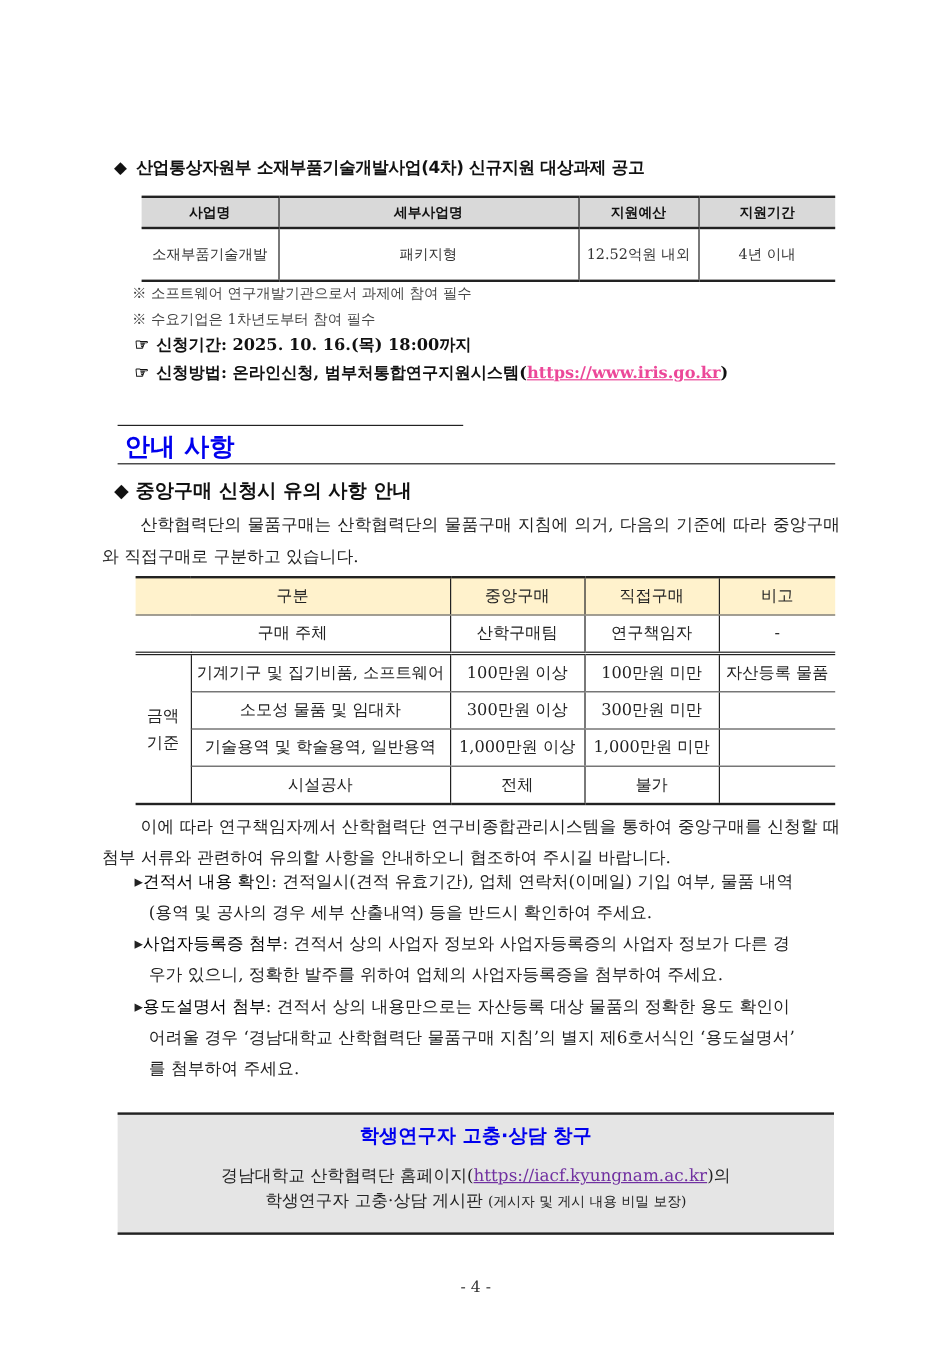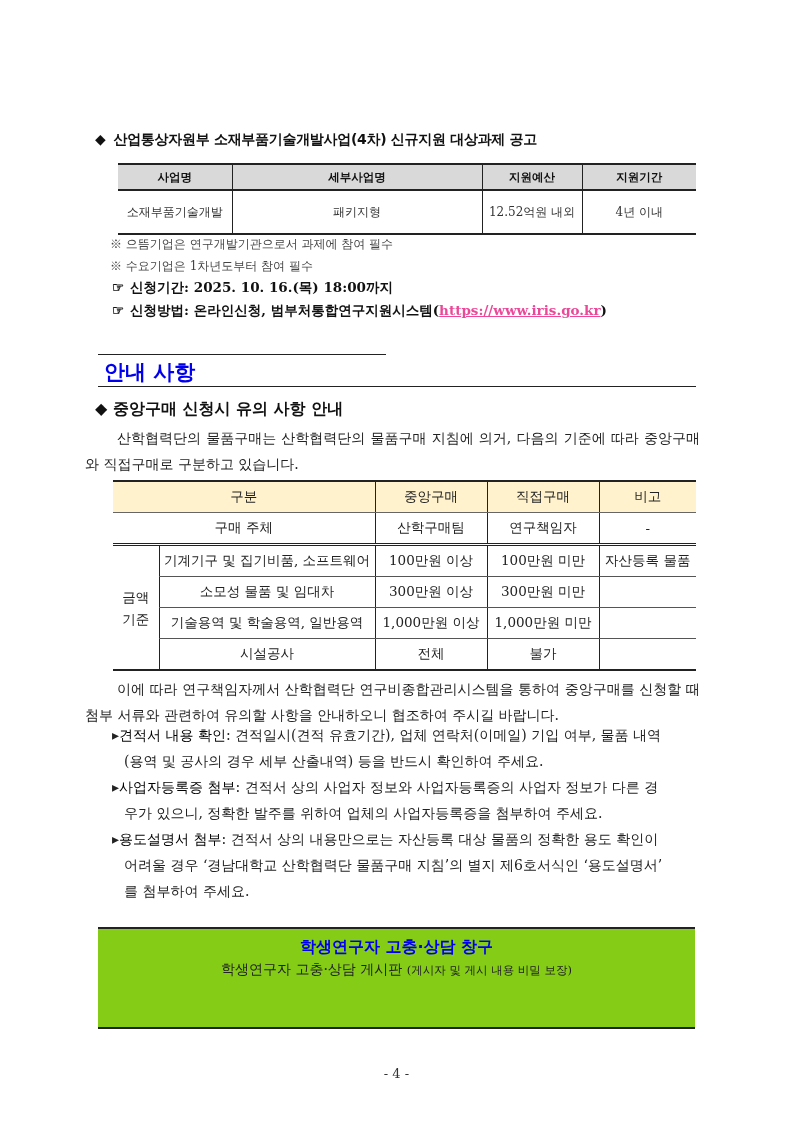--- a/index.html
+++ b/index.html
@@ -36,21 +36,21 @@
   .t2 .vl { border-left:1.5px solid #222; }
   .t2 .dbl td { border-bottom:3px double #222; }
   .t2 .row td { border-bottom:1px solid #555; }
   .t2 .last td { border-bottom:2px solid #222; }
   .t2 .side { border-bottom:2px solid #222 !important; line-height:22px; }
 
   .bullet { left:112px; width:588px; font-size:14px; line-height:26px; color:#222; text-align:justify; }
   .bullet b { font-weight:normal; color:#000; }
   .bullet .cont { padding-left:12px; display:block; }
 
-  .box { left:98px; top:927px; width:597px; height:98px; background:#84cc16;
+  .box { left:98px; top:927px; width:597px; height:98px; background:#e5e5e5;
          border-top:2px solid #222; border-bottom:2px solid #222; text-align:center; }
   .box .title { margin-top:8px; font-size:16px; font-weight:bold; color:#0000ee; }
   .box .l1 { margin-top:13px; font-size:14px; color:#222; }
   .box .l1 a { color:#7030a0; text-decoration:underline; }
   .box .l2 { margin-top:3px; font-size:14px; color:#222; }
   .box .l2 small { font-size:11.5px; }
 
   .pageno { left:0; width:793px; top:1066px; text-align:center; font-size:13px; color:#333; }
 </style>
 </head>
@@ -76,21 +76,21 @@
   </tr>
   <tr>
     <td>소재부품기술개발</td>
     <td>패키지형</td>
     <td>12.52억원 내외</td>
     <td>4년 이내</td>
   </tr>
 </tbody>
   </table>
 
-<div class="abs note" style="top:236px">※ 으뜸기업은 연구개발기관으로서 과제에 참여 필수</div>
+<div class="abs note" style="top:236px">※ 소프트웨어 연구개발기관으로서 과제에 참여 필수</div>
 <div class="abs note" style="top:258px">※ 수요기업은 1차년도부터 참여 필수</div>
 
 <div class="abs apply" style="top:279px">
   <span class="hand">☞</span><span>신청기간:</span> <span>2025. 10. 16.(목) 18:00까지</span>
 </div>
 <div class="abs apply" style="top:302px">
   <span class="hand">☞</span><span>신청방법:</span> <span>온라인신청, 범부처통합연구지원시스템(</span><a>https://www.iris.go.kr</a><span>)</span>
 </div>
 
 <div class="abs secline"></div>
@@ -169,18 +169,21 @@
 </div>
 
 <div class="abs bullet" style="top:826px">
   <span>▸</span><b class="sans">용도설명서 첨부</b><span>: 견적서 상의 내용만으로는 자산등록 대상 물품의 정확한 용도 확인이</span>
   <span class="cont">어려울 경우 ‘경남대학교 산학협력단 물품구매 지침’의 별지 제6호서식인 ‘용도설명서’</span>
   <span class="cont">를 첨부하여 주세요.</span>
 </div>
 
 <div class="abs box">
   <div class="title sans">학생연구자 고충·상담 창구</div>
+  <div class="l1">
+    <span>경남대학교 산학협력단 홈페이지(</span><a>https://iacf.kyungnam.ac.kr</a><span>)의</span>
+  </div>
   <div class="l2">
     <span>학생연구자 고충·상담 게시판</span> <small>(게시자 및 게시 내용 비밀 보장)</small>
   </div>
 </div>
 
 <div class="abs pageno">- 4 -</div>
 
 </body></html>

